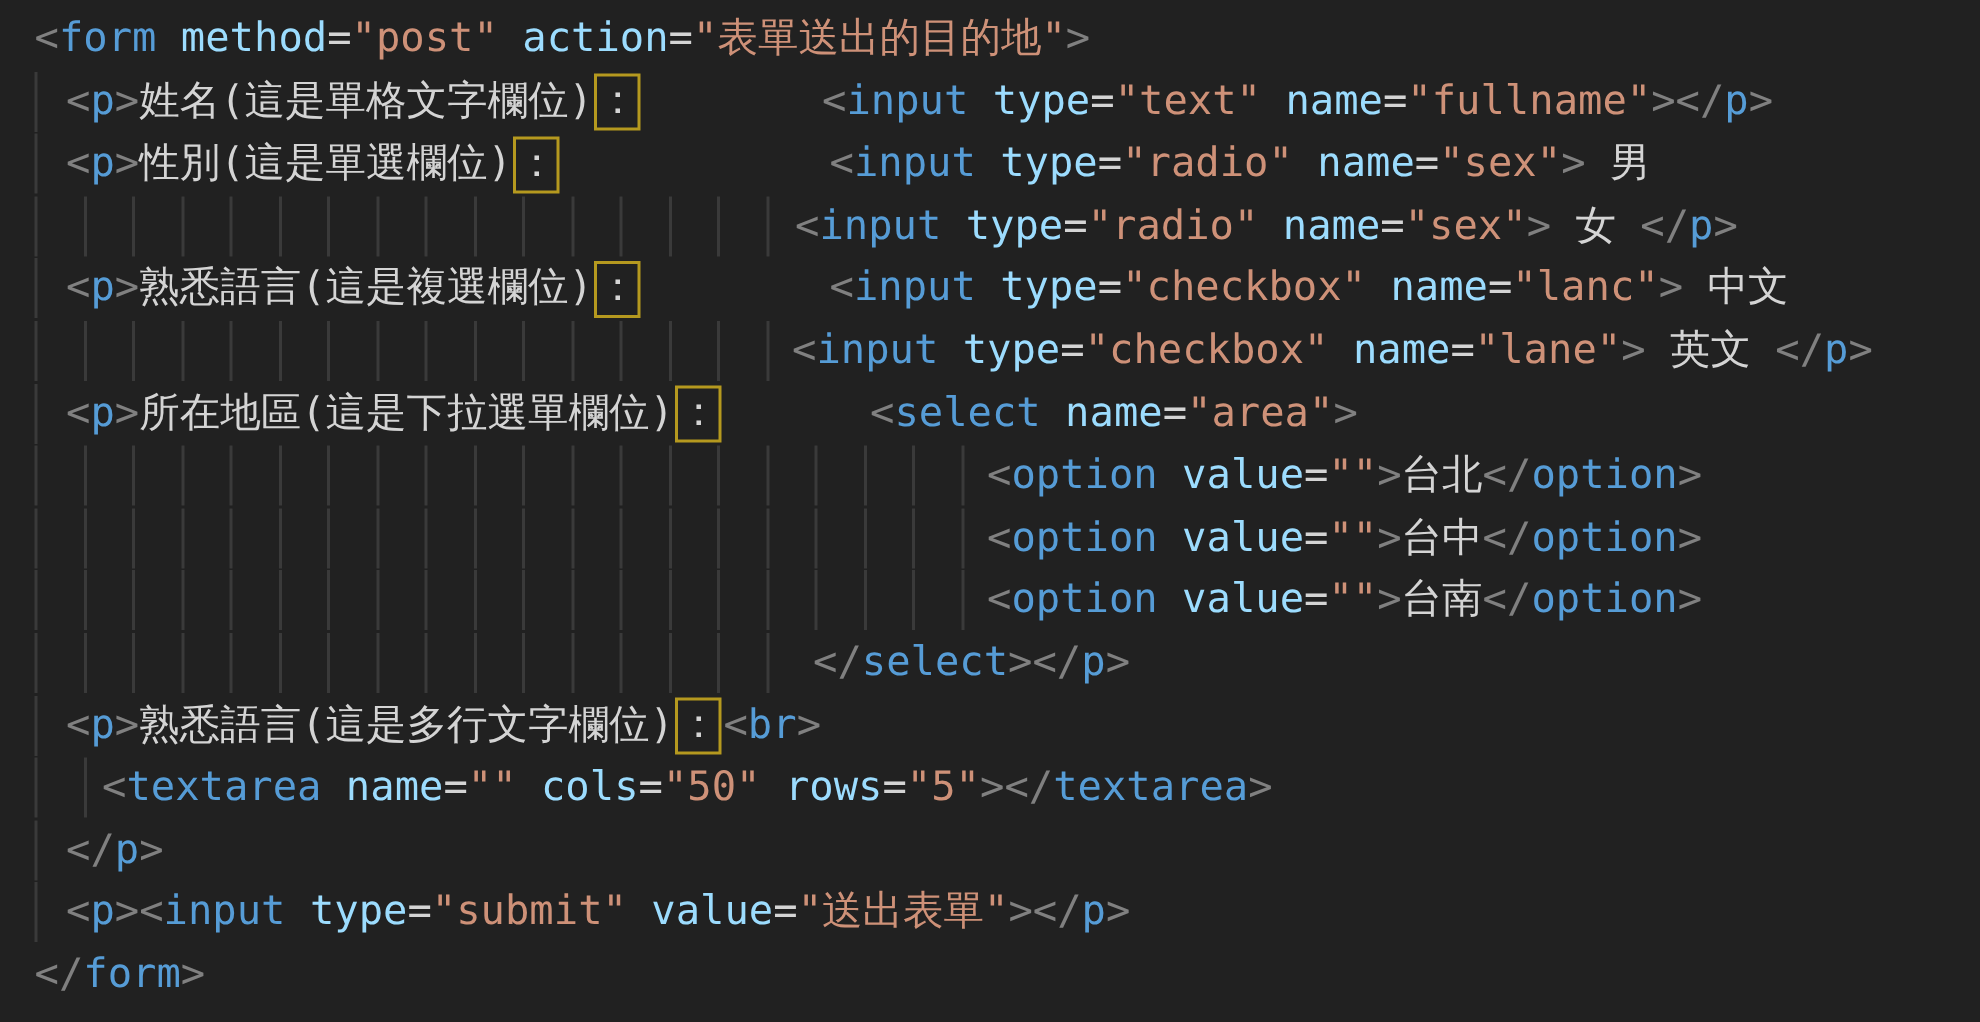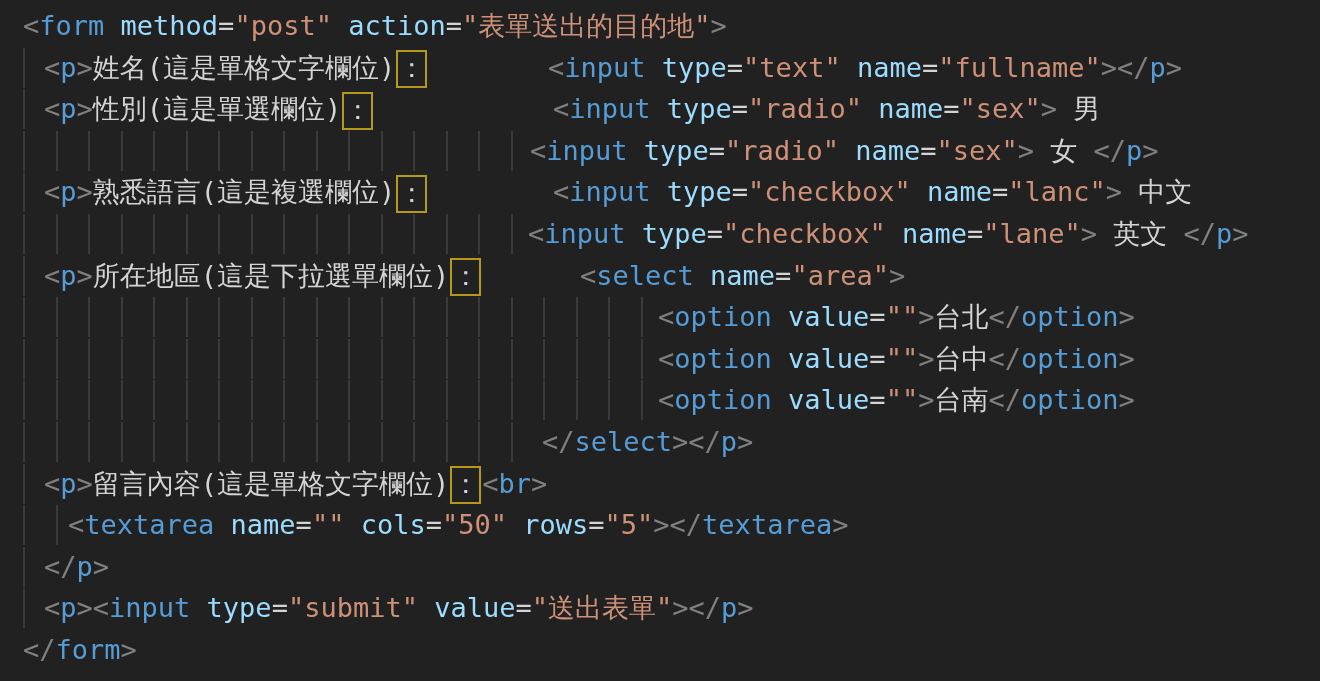--- a/index.html
+++ b/index.html
@@ -49,19 +49,19 @@
       <div class="code-line" style="top: 46.6px;"><span class="guide" style="left: 23px;"></span><span class="chunk" style="left: 44px;"><span class="tk-p">&lt;</span><span class="tk-t">p</span><span class="tk-p">&gt;</span><span class="tk-x">姓名(這是單格文字欄位)</span><span class="tk-b">：</span></span><span class="chunk" style="left: 548px;"><span class="tk-p">&lt;</span><span class="tk-t">input</span><span class="tk-x"> </span><span class="tk-a">type</span><span class="tk-e">=</span><span class="tk-s">"text"</span><span class="tk-x"> </span><span class="tk-a">name</span><span class="tk-e">=</span><span class="tk-s">"fullname"</span><span class="tk-p">&gt;&lt;/</span><span class="tk-t">p</span><span class="tk-p">&gt;</span></span></div>
       <div class="code-line" style="top: 88.2px;"><span class="guide" style="left: 23px;"></span><span class="chunk" style="left: 44px;"><span class="tk-p">&lt;</span><span class="tk-t">p</span><span class="tk-p">&gt;</span><span class="tk-x">性別(這是單選欄位)</span><span class="tk-b">：</span></span><span class="chunk" style="left: 553px;"><span class="tk-p">&lt;</span><span class="tk-t">input</span><span class="tk-x"> </span><span class="tk-a">type</span><span class="tk-e">=</span><span class="tk-s">"radio"</span><span class="tk-x"> </span><span class="tk-a">name</span><span class="tk-e">=</span><span class="tk-s">"sex"</span><span class="tk-p">&gt;</span><span class="tk-x"> 男</span></span></div>
       <div class="code-line" style="top: 129.8px;"><span class="guide" style="left: 23px;"></span><span class="guide" style="left: 55.5px;"></span><span class="guide" style="left: 88px;"></span><span class="guide" style="left: 120.5px;"></span><span class="guide" style="left: 153px;"></span><span class="guide" style="left: 185.5px;"></span><span class="guide" style="left: 218px;"></span><span class="guide" style="left: 250.5px;"></span><span class="guide" style="left: 283px;"></span><span class="guide" style="left: 315.5px;"></span><span class="guide" style="left: 348px;"></span><span class="guide" style="left: 380.5px;"></span><span class="guide" style="left: 413px;"></span><span class="guide" style="left: 445.5px;"></span><span class="guide" style="left: 478px;"></span><span class="guide" style="left: 510.5px;"></span><span class="chunk" style="left: 530px;"><span class="tk-p">&lt;</span><span class="tk-t">input</span><span class="tk-x"> </span><span class="tk-a">type</span><span class="tk-e">=</span><span class="tk-s">"radio"</span><span class="tk-x"> </span><span class="tk-a">name</span><span class="tk-e">=</span><span class="tk-s">"sex"</span><span class="tk-p">&gt;</span><span class="tk-x"> 女 </span><span class="tk-p">&lt;/</span><span class="tk-t">p</span><span class="tk-p">&gt;</span></span></div>
       <div class="code-line" style="top: 171.4px;"><span class="guide" style="left: 23px;"></span><span class="chunk" style="left: 44px;"><span class="tk-p">&lt;</span><span class="tk-t">p</span><span class="tk-p">&gt;</span><span class="tk-x">熟悉語言(這是複選欄位)</span><span class="tk-b">：</span></span><span class="chunk" style="left: 553px;"><span class="tk-p">&lt;</span><span class="tk-t">input</span><span class="tk-x"> </span><span class="tk-a">type</span><span class="tk-e">=</span><span class="tk-s">"checkbox"</span><span class="tk-x"> </span><span class="tk-a">name</span><span class="tk-e">=</span><span class="tk-s">"lanc"</span><span class="tk-p">&gt;</span><span class="tk-x"> 中文</span></span></div>
       <div class="code-line" style="top: 213px;"><span class="guide" style="left: 23px;"></span><span class="guide" style="left: 55.5px;"></span><span class="guide" style="left: 88px;"></span><span class="guide" style="left: 120.5px;"></span><span class="guide" style="left: 153px;"></span><span class="guide" style="left: 185.5px;"></span><span class="guide" style="left: 218px;"></span><span class="guide" style="left: 250.5px;"></span><span class="guide" style="left: 283px;"></span><span class="guide" style="left: 315.5px;"></span><span class="guide" style="left: 348px;"></span><span class="guide" style="left: 380.5px;"></span><span class="guide" style="left: 413px;"></span><span class="guide" style="left: 445.5px;"></span><span class="guide" style="left: 478px;"></span><span class="guide" style="left: 510.5px;"></span><span class="chunk" style="left: 528px;"><span class="tk-p">&lt;</span><span class="tk-t">input</span><span class="tk-x"> </span><span class="tk-a">type</span><span class="tk-e">=</span><span class="tk-s">"checkbox"</span><span class="tk-x"> </span><span class="tk-a">name</span><span class="tk-e">=</span><span class="tk-s">"lane"</span><span class="tk-p">&gt;</span><span class="tk-x"> 英文 </span><span class="tk-p">&lt;/</span><span class="tk-t">p</span><span class="tk-p">&gt;</span></span></div>
       <div class="code-line" style="top: 254.6px;"><span class="guide" style="left: 23px;"></span><span class="chunk" style="left: 44px;"><span class="tk-p">&lt;</span><span class="tk-t">p</span><span class="tk-p">&gt;</span><span class="tk-x">所在地區(這是下拉選單欄位)</span><span class="tk-b">：</span></span><span class="chunk" style="left: 580px;"><span class="tk-p">&lt;</span><span class="tk-t">select</span><span class="tk-x"> </span><span class="tk-a">name</span><span class="tk-e">=</span><span class="tk-s">"area"</span><span class="tk-p">&gt;</span></span></div>
       <div class="code-line" style="top: 296.2px;"><span class="guide" style="left: 23px;"></span><span class="guide" style="left: 55.5px;"></span><span class="guide" style="left: 88px;"></span><span class="guide" style="left: 120.5px;"></span><span class="guide" style="left: 153px;"></span><span class="guide" style="left: 185.5px;"></span><span class="guide" style="left: 218px;"></span><span class="guide" style="left: 250.5px;"></span><span class="guide" style="left: 283px;"></span><span class="guide" style="left: 315.5px;"></span><span class="guide" style="left: 348px;"></span><span class="guide" style="left: 380.5px;"></span><span class="guide" style="left: 413px;"></span><span class="guide" style="left: 445.5px;"></span><span class="guide" style="left: 478px;"></span><span class="guide" style="left: 510.5px;"></span><span class="guide" style="left: 543px;"></span><span class="guide" style="left: 575.5px;"></span><span class="guide" style="left: 608px;"></span><span class="guide" style="left: 640.5px;"></span><span class="chunk" style="left: 658px;"><span class="tk-p">&lt;</span><span class="tk-t">option</span><span class="tk-x"> </span><span class="tk-a">value</span><span class="tk-e">=</span><span class="tk-s">""</span><span class="tk-p">&gt;</span><span class="tk-x">台北</span><span class="tk-p">&lt;/</span><span class="tk-t">option</span><span class="tk-p">&gt;</span></span></div>
       <div class="code-line" style="top: 337.8px;"><span class="guide" style="left: 23px;"></span><span class="guide" style="left: 55.5px;"></span><span class="guide" style="left: 88px;"></span><span class="guide" style="left: 120.5px;"></span><span class="guide" style="left: 153px;"></span><span class="guide" style="left: 185.5px;"></span><span class="guide" style="left: 218px;"></span><span class="guide" style="left: 250.5px;"></span><span class="guide" style="left: 283px;"></span><span class="guide" style="left: 315.5px;"></span><span class="guide" style="left: 348px;"></span><span class="guide" style="left: 380.5px;"></span><span class="guide" style="left: 413px;"></span><span class="guide" style="left: 445.5px;"></span><span class="guide" style="left: 478px;"></span><span class="guide" style="left: 510.5px;"></span><span class="guide" style="left: 543px;"></span><span class="guide" style="left: 575.5px;"></span><span class="guide" style="left: 608px;"></span><span class="guide" style="left: 640.5px;"></span><span class="chunk" style="left: 658px;"><span class="tk-p">&lt;</span><span class="tk-t">option</span><span class="tk-x"> </span><span class="tk-a">value</span><span class="tk-e">=</span><span class="tk-s">""</span><span class="tk-p">&gt;</span><span class="tk-x">台中</span><span class="tk-p">&lt;/</span><span class="tk-t">option</span><span class="tk-p">&gt;</span></span></div>
       <div class="code-line" style="top: 379.4px;"><span class="guide" style="left: 23px;"></span><span class="guide" style="left: 55.5px;"></span><span class="guide" style="left: 88px;"></span><span class="guide" style="left: 120.5px;"></span><span class="guide" style="left: 153px;"></span><span class="guide" style="left: 185.5px;"></span><span class="guide" style="left: 218px;"></span><span class="guide" style="left: 250.5px;"></span><span class="guide" style="left: 283px;"></span><span class="guide" style="left: 315.5px;"></span><span class="guide" style="left: 348px;"></span><span class="guide" style="left: 380.5px;"></span><span class="guide" style="left: 413px;"></span><span class="guide" style="left: 445.5px;"></span><span class="guide" style="left: 478px;"></span><span class="guide" style="left: 510.5px;"></span><span class="guide" style="left: 543px;"></span><span class="guide" style="left: 575.5px;"></span><span class="guide" style="left: 608px;"></span><span class="guide" style="left: 640.5px;"></span><span class="chunk" style="left: 658px;"><span class="tk-p">&lt;</span><span class="tk-t">option</span><span class="tk-x"> </span><span class="tk-a">value</span><span class="tk-e">=</span><span class="tk-s">""</span><span class="tk-p">&gt;</span><span class="tk-x">台南</span><span class="tk-p">&lt;/</span><span class="tk-t">option</span><span class="tk-p">&gt;</span></span></div>
       <div class="code-line" style="top: 421px;"><span class="guide" style="left: 23px;"></span><span class="guide" style="left: 55.5px;"></span><span class="guide" style="left: 88px;"></span><span class="guide" style="left: 120.5px;"></span><span class="guide" style="left: 153px;"></span><span class="guide" style="left: 185.5px;"></span><span class="guide" style="left: 218px;"></span><span class="guide" style="left: 250.5px;"></span><span class="guide" style="left: 283px;"></span><span class="guide" style="left: 315.5px;"></span><span class="guide" style="left: 348px;"></span><span class="guide" style="left: 380.5px;"></span><span class="guide" style="left: 413px;"></span><span class="guide" style="left: 445.5px;"></span><span class="guide" style="left: 478px;"></span><span class="guide" style="left: 510.5px;"></span><span class="chunk" style="left: 542px;"><span class="tk-p">&lt;/</span><span class="tk-t">select</span><span class="tk-p">&gt;&lt;/</span><span class="tk-t">p</span><span class="tk-p">&gt;</span></span></div>
-      <div class="code-line" style="top: 462.6px;"><span class="guide" style="left: 23px;"></span><span class="chunk" style="left: 44px;"><span class="tk-p">&lt;</span><span class="tk-t">p</span><span class="tk-p">&gt;</span><span class="tk-x">留言內容(這是單格文字欄位)</span><span class="tk-b">：</span><span class="tk-p">&lt;</span><span class="tk-t">br</span><span class="tk-p">&gt;</span></span></div>
+      <div class="code-line" style="top: 462.6px;"><span class="guide" style="left: 23px;"></span><span class="chunk" style="left: 44px;"><span class="tk-p">&lt;</span><span class="tk-t">p</span><span class="tk-p">&gt;</span><span class="tk-x">熟悉語言(這是多行文字欄位)</span><span class="tk-b">：</span><span class="tk-p">&lt;</span><span class="tk-t">br</span><span class="tk-p">&gt;</span></span></div>
       <div class="code-line" style="top: 504.2px;"><span class="guide" style="left: 23px;"></span><span class="guide" style="left: 55.5px;"></span><span class="chunk" style="left: 68px;"><span class="tk-p">&lt;</span><span class="tk-t">textarea</span><span class="tk-x"> </span><span class="tk-a">name</span><span class="tk-e">=</span><span class="tk-s">""</span><span class="tk-x"> </span><span class="tk-a">cols</span><span class="tk-e">=</span><span class="tk-s">"50"</span><span class="tk-x"> </span><span class="tk-a">rows</span><span class="tk-e">=</span><span class="tk-s">"5"</span><span class="tk-p">&gt;&lt;/</span><span class="tk-t">textarea</span><span class="tk-p">&gt;</span></span></div>
       <div class="code-line" style="top: 545.8px;"><span class="guide" style="left: 23px;"></span><span class="chunk" style="left: 44px;"><span class="tk-p">&lt;/</span><span class="tk-t">p</span><span class="tk-p">&gt;</span></span></div>
       <div class="code-line" style="top: 587.4px;"><span class="guide" style="left: 23px;"></span><span class="chunk" style="left: 44px;"><span class="tk-p">&lt;</span><span class="tk-t">p</span><span class="tk-p">&gt;&lt;</span><span class="tk-t">input</span><span class="tk-x"> </span><span class="tk-a">type</span><span class="tk-e">=</span><span class="tk-s">"submit"</span><span class="tk-x"> </span><span class="tk-a">value</span><span class="tk-e">=</span><span class="tk-s">"送出表單"</span><span class="tk-p">&gt;&lt;/</span><span class="tk-t">p</span><span class="tk-p">&gt;</span></span></div>
       <div class="code-line" style="top: 629px;"><span class="chunk" style="left: 23px;"><span class="tk-p">&lt;/</span><span class="tk-t">form</span><span class="tk-p">&gt;</span></span></div>
     </div>
 </div>
 
 </body></html>

